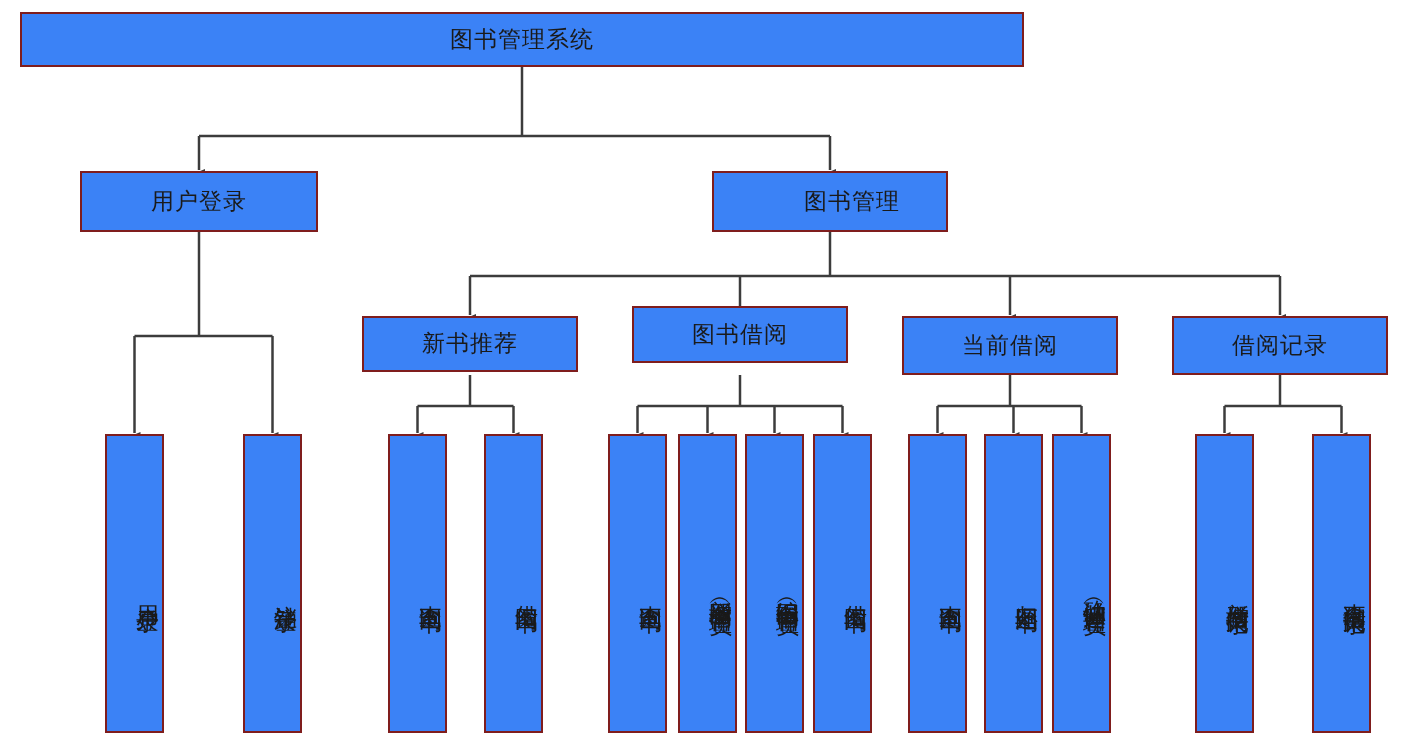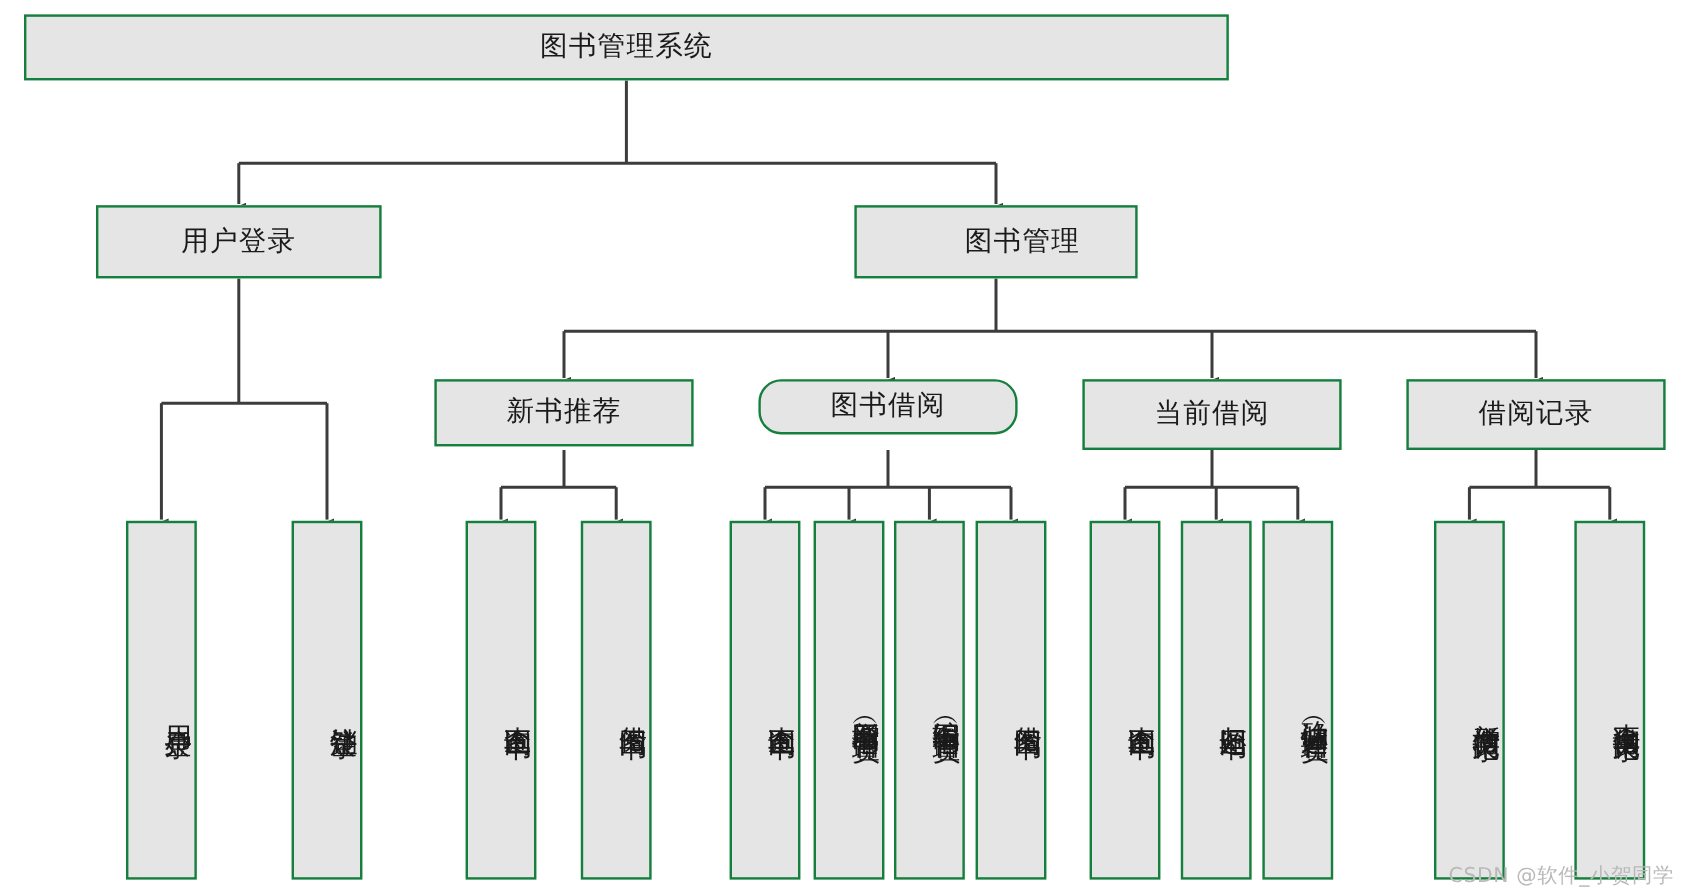--- a/index.html
+++ b/index.html
@@ -22,22 +22,22 @@
     position: absolute;
     left: 0;
     top: 0;
     width: 1405px;
     height: 747px;
     pointer-events: none;
   }
   .node {
     position: absolute;
     box-sizing: border-box;
-    border: 2px solid #15803d;
-    background: #e5e5e5;
+    border: 2px solid #7f1d1d;
+    background: #3b82f6;
     display: flex;
     align-items: center;
     justify-content: center;
     color: #1a1a1a;
   }
   .node.horiz {
     font-size: 23px;
     letter-spacing: 1px;
     line-height: 1.2;
   }
@@ -122,21 +122,21 @@
       </div>
       <div class="node horiz" style="left: 80px; top: 171px; width: 238px; height: 61px;">
         <span>用户登录</span>
       </div>
       <div class="node horiz" style="left: 712px; top: 171px; width: 236px; height: 61px; padding-left: 44px;">
         <span>图书管理</span>
       </div>
       <div class="node horiz" style="left: 362px; top: 316px; width: 216px; height: 56px;">
         <span>新书推荐</span>
       </div>
-      <div class="node horiz" style="left: 632px; top: 316px; width: 216px; height: 46px; border-radius: 19px;">
+      <div class="node horiz" style="left: 632px; top: 306px; width: 216px; height: 57px;">
         <span>图书借阅</span>
       </div>
       <div class="node horiz" style="left: 902px; top: 316px; width: 216px; height: 59px;">
         <span>当前借阅</span>
       </div>
       <div class="node horiz" style="left: 1172px; top: 316px; width: 216px; height: 59px; align-items: center;">
         <span>借阅记录</span>
       </div>
       <div class="node vert" style="left: 105px; top: 434px; width: 59px; height: 299px;">
         <span>用户登录</span>
@@ -172,14 +172,13 @@
         <span>确认归还（管理员）</span>
       </div>
       <div class="node vert" style="left: 1195px; top: 434px; width: 59px; height: 299px;">
         <span>新增借阅记录</span>
       </div>
       <div class="node vert" style="left: 1312px; top: 434px; width: 59px; height: 299px;">
         <span>查询借阅记录</span>
       </div>
     </div>
 
-  <div id="watermark">CSDN @软件_小贺同学</div>
 </div>
 
 </body></html>

